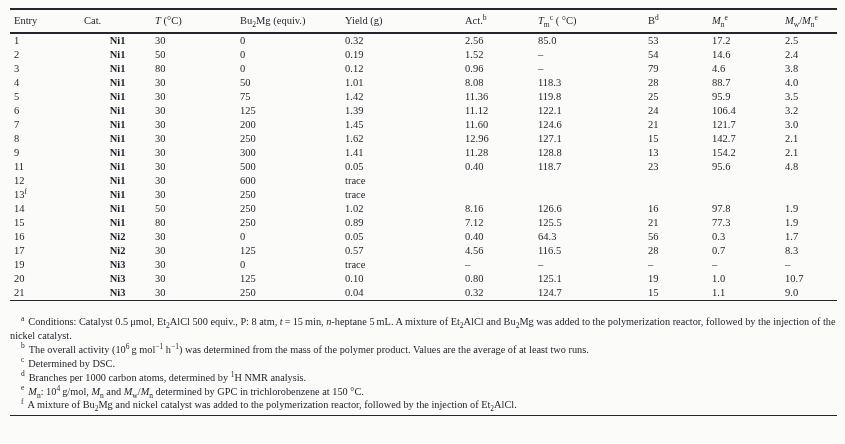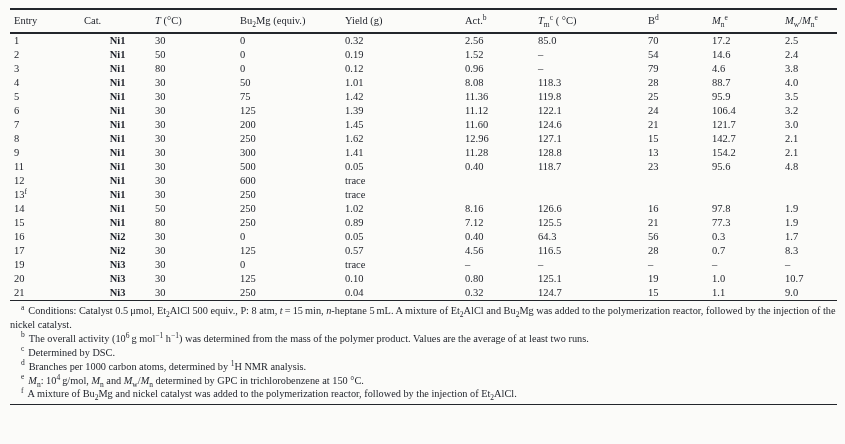--- a/index.html
+++ b/index.html
@@ -23,21 +23,21 @@
   }
   tbody td{
     height:14px;line-height:14px;
     padding:0 0 0 4px;
     white-space:nowrap;overflow:hidden;
   }
   tbody{border-bottom:1.5px solid #23262c;}
   td.cat{font-weight:bold;text-align:center;}
   sup,sub{font-size:7.5px;line-height:0;}
   .footnotes{
-    width:827px;margin-top:3px;
+    width:827px;margin-top:14px;
     font-size:10.3px;line-height:13.9px;
     border-bottom:1.5px solid #23262c;
     padding-bottom:3px;
   }
   .footnotes p{margin:0;text-indent:11px;}
   .footnotes p .fn-marker{font-size:7.5px;vertical-align:super;line-height:0;margin-right:4px;}
   i{font-style:italic;}
 </style>
 </head>
 <body>
@@ -72,21 +72,21 @@
     </thead>
     <tbody id="table-body">
         <tr>
           <td>1</td>
           <td class="cat">Ni1</td>
           <td>30</td>
           <td>0</td>
           <td>0.32</td>
           <td>2.56</td>
           <td>85.0</td>
-          <td>70</td>
+          <td>53</td>
           <td>17.2</td>
           <td>2.5</td>
         </tr>
         <tr>
           <td>2</td>
           <td class="cat">Ni1</td>
           <td>50</td>
           <td>0</td>
           <td>0.19</td>
           <td>1.52</td>

